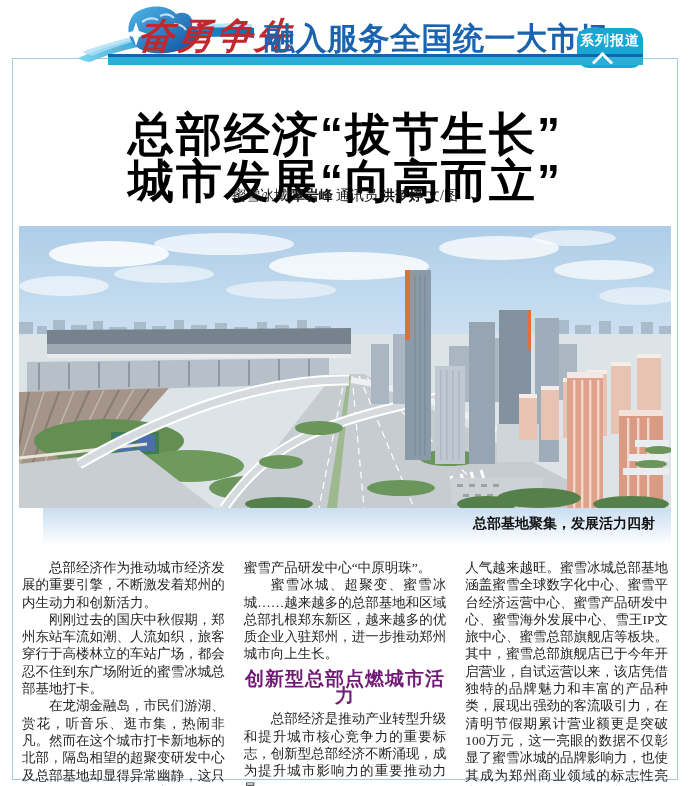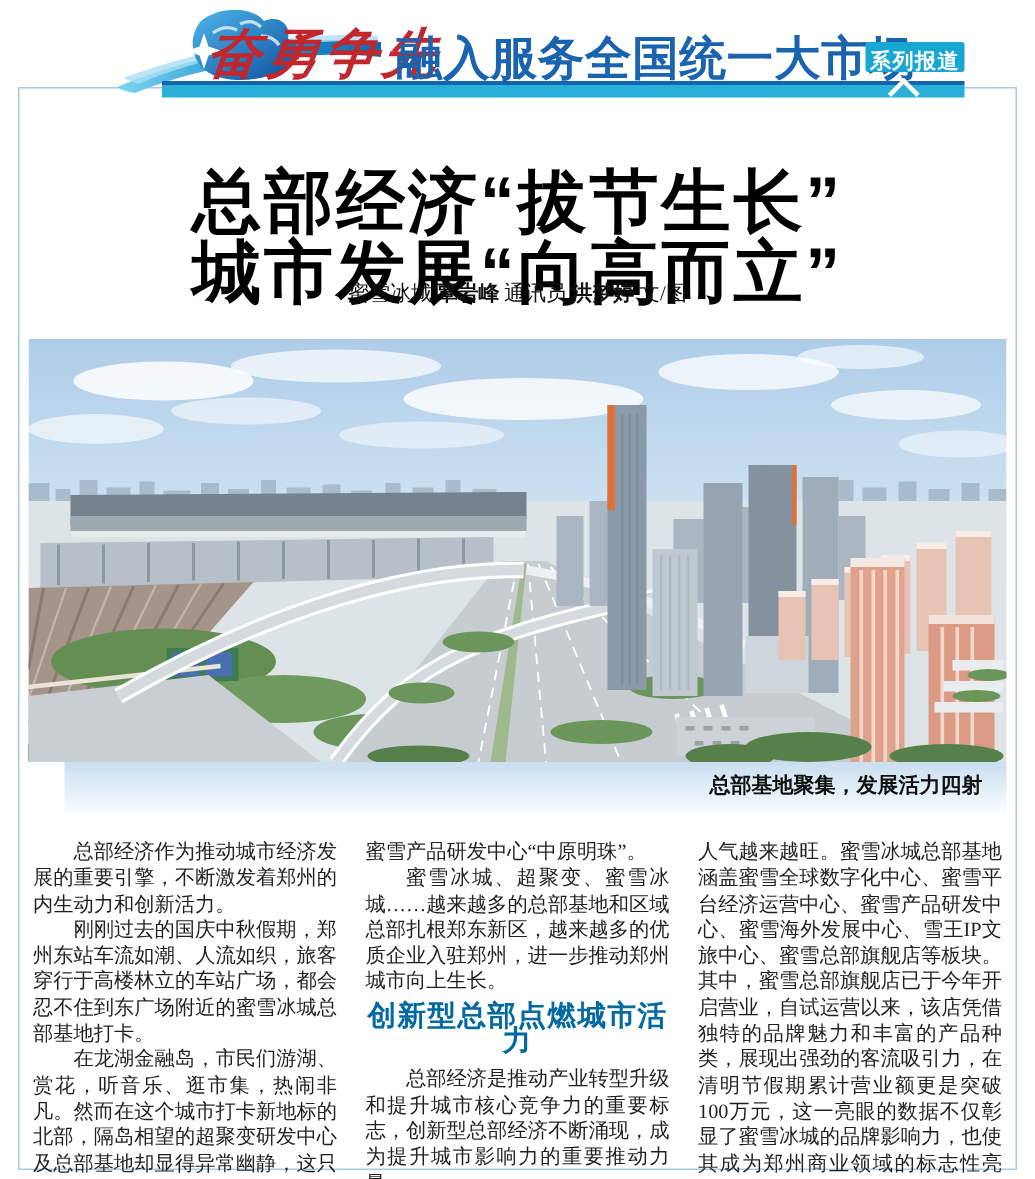--- a/index.html
+++ b/index.html
@@ -16,21 +16,21 @@
   .chevron{position:absolute;left:487px;top:1px;width:12px;height:12px;
            border-top:3px solid #fff;border-left:3px solid #fff;
            transform:rotate(45deg);}
   .emblem{position:absolute;left:76px;top:2px;}
   .calligraphy{position:absolute;left:138px;top:12px;font-size:36px;font-weight:900;
                font-style:italic;color:#c1272d;letter-spacing:3px;
                font-family:"Liberation Serif",serif;transform:skewX(-6deg);}
   .slogan{position:absolute;left:264px;top:18px;font-size:31px;font-weight:900;
           color:#1a63ae;letter-spacing:0.5px;white-space:nowrap;
           font-family:"Liberation Sans","DejaVu Sans",sans-serif;}
-  .badge{position:absolute;left:577px;top:28px;width:66px;height:20px;border-radius:2px;
+  .badge{position:absolute;left:577px;top:28px;width:66px;height:40px;border-radius:12px;
          background:#18a7d2;color:#fff;font-size:14px;font-weight:700;line-height:24px;
          text-align:center;letter-spacing:1px;
          font-family:"Liberation Sans","DejaVu Sans",sans-serif;}
   
   .headline{position:absolute;left:0;top:80px;width:690px;text-align:center;
             font-family:"Liberation Sans","DejaVu Sans",sans-serif;
             font-weight:900;font-size:46px;line-height:47px;color:#000;letter-spacing:2px;}
   .byline{position:absolute;left:0;top:187px;width:690px;text-align:center;
           font-size:14px;color:#111;}
   .byline b{font-weight:700;}
@@ -39,23 +39,23 @@
   figure.photo{position:absolute;left:19px;top:226px;width:652px;margin:0;}
   figure.photo svg{display:block;}
   figcaption{height:30px;background:linear-gradient(#c9def0,#eef5fb 70%,#ffffff);
              text-align:right;padding:7px 16px 0 0;font-size:14px;font-weight:700;color:#111;
              font-family:"Liberation Sans","DejaVu Sans",sans-serif;margin-left:24px;}
   
   .columns{position:absolute;left:22px;top:559px;width:646px;display:flex;gap:19px;}
   .col{flex:1;font-size:13.5px;line-height:17.3px;text-align:justify;color:#1f1f1f;}
   .col p{margin:0;text-indent:2em;}
   .col p.cont{text-indent:0;}
-  .subhead{font-family:Liberation Mono, monospace;
+  .subhead{font-family:Liberation Sans, sans-serif;
            font-size:19px;font-weight:900;text-align:center;letter-spacing:1px;
-           margin:7px 0 6px;color:#0369a1;}
+           margin:7px 0 6px;color:#701a75;}
   .jump{float:right;font-weight:700;}
 </style>
 </head>
 <body>
 
 <div class="page">
 
   <div class="frame"></div>
 
   <header class="banner">

